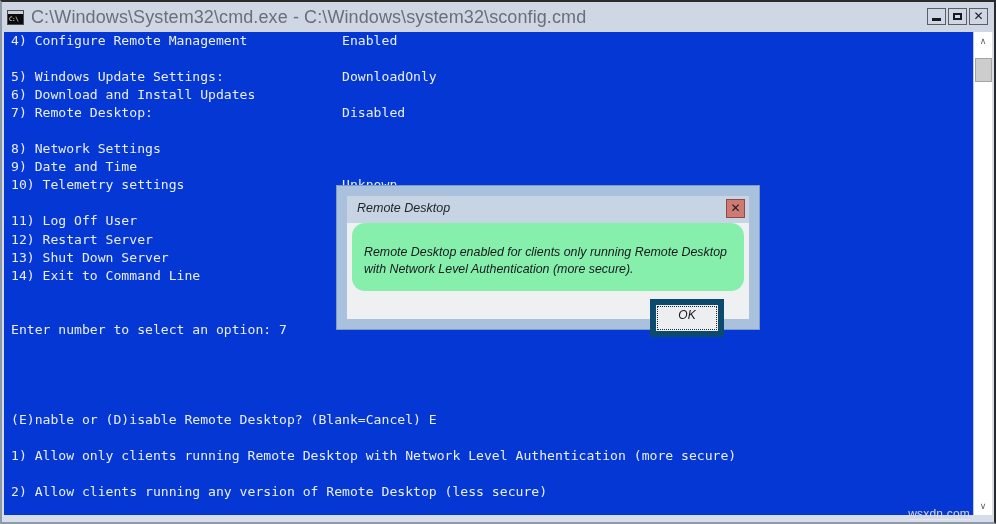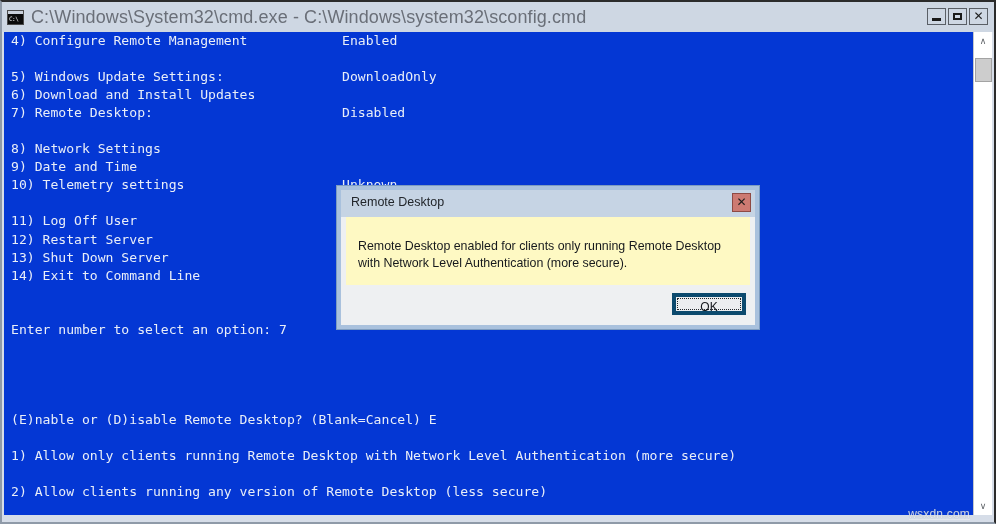--- a/index.html
+++ b/index.html
@@ -184,21 +184,22 @@
   
   #rd-dialog {
     position: absolute;
     left: 334px;
     top: 183px;
     width: 424px;
     height: 145px;
     background: #a9c1dd;
     border: 1px solid #7d9cc0;
     box-sizing: border-box;
-    padding: 4px;
+    padding: 10px;
+    font-style: italic;
   }
   #rd-dialog-inner {
     width: 100%;
     height: 100%;
     background: #eef0f2;
     position: relative;
     box-sizing: border-box;
   }
   #rd-titlebar {
     height: 27px;
@@ -228,47 +229,48 @@
     text-align: center;
     line-height: 17px;
     cursor: default;
   }
   #rd-body {
     position: absolute;
     left: 5px;
     top: 27px;
     right: 5px;
     height: 68px;
-    background: #fef9c3;
+    background: #86efac;
+    border-radius: 13px;
   }
   #rd-message {
     position: absolute;
     left: 12px;
     top: 21px;
     right: 10px;
     font-size: 12.4px;
     line-height: 16.5px;
     color: #16191d;
   }
   #rd-footer {
     position: absolute;
     left: 5px;
     right: 5px;
     top: 95px;
     bottom: 4px;
     background: #eef0f2;
   }
   #rd-ok {
     position: absolute;
-    right: 4px;
+    right: 20px;
     top: 8px;
     width: 74px;
-    height: 22px;
+    height: 38px;
     background: #eceef0;
-    border: 4px solid #0c4a6e;
+    border: 6px solid #0c4a6e;
     box-sizing: border-box;
     cursor: default;
   }
   #rd-ok-focus {
     position: absolute;
     left: 1px;
     top: 1px;
     right: 1px;
     bottom: 1px;
     border: 1px dotted #24282c;

